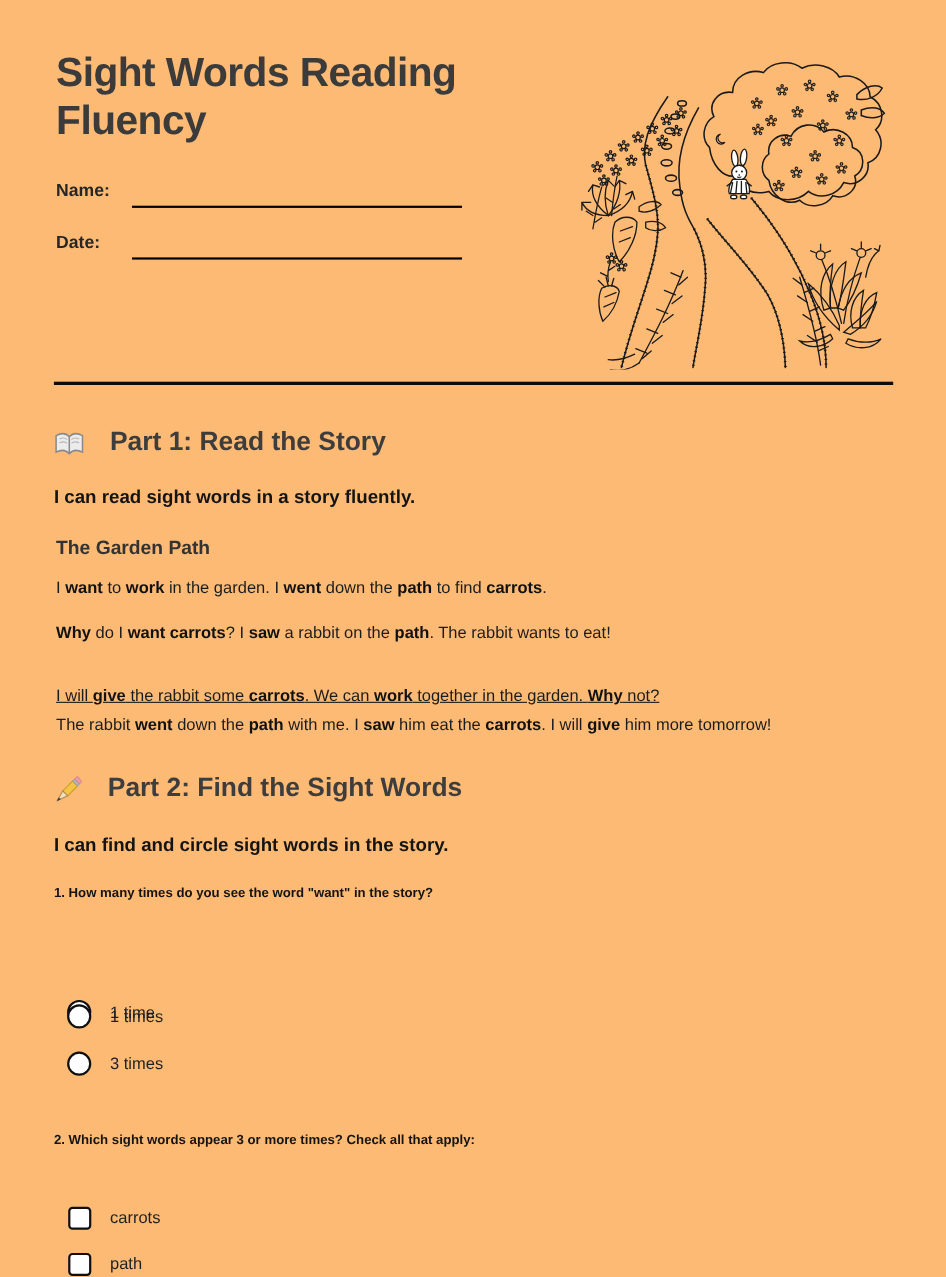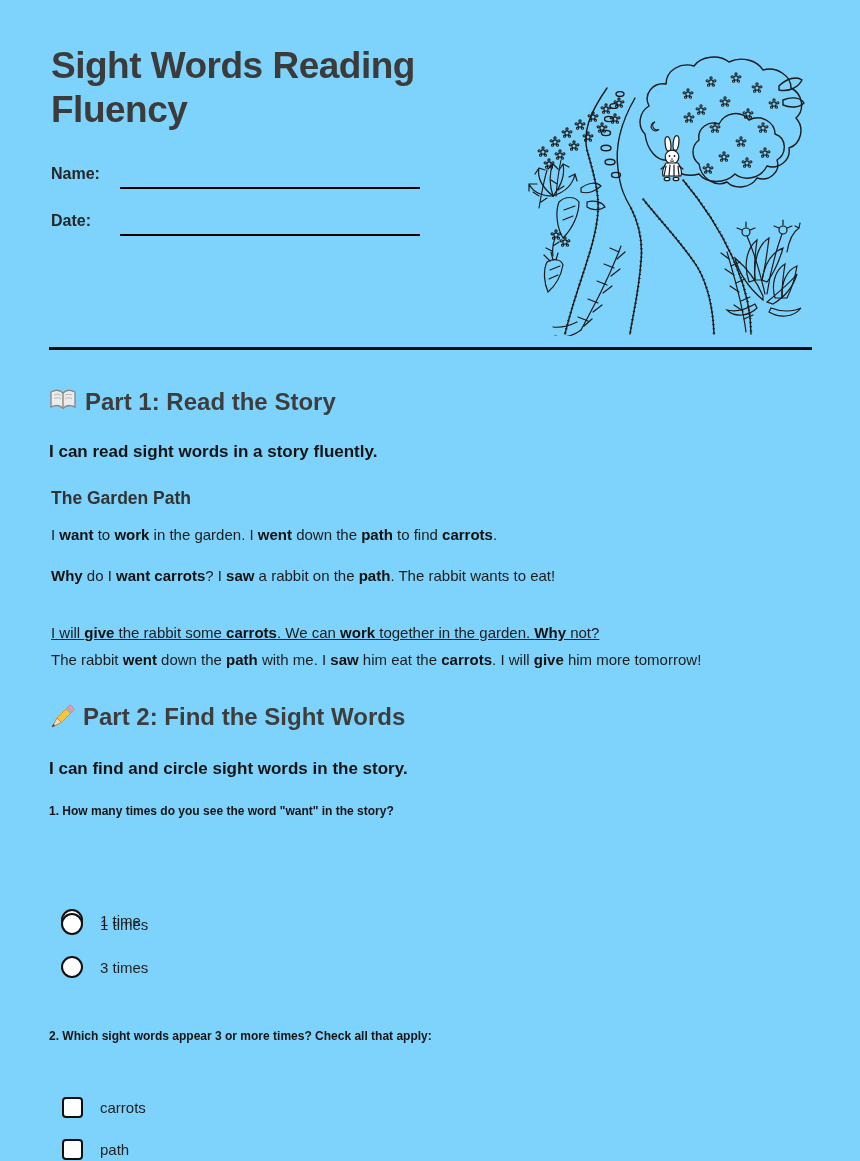--- a/index.html
+++ b/index.html
@@ -1,39 +1,39 @@
 <!DOCTYPE html>
 <html><head>
 <meta charset="utf-8">
 <style>
   html,body{margin:0;padding:0;background:#ffffff;}
   .page{
     position:relative;
     width:860px;height:1161px;
-    background:#7dd3fc;
+    background:#fdba74;
     font-family:"Liberation Sans",sans-serif;
     overflow:hidden;
   }
   .abs{position:absolute;}
   .title{
     left:51px;top:44px;width:480px;
     font-size:37px;line-height:44px;font-weight:bold;
     color:#3b3b3b;letter-spacing:-0.5px;
   }
   .field-label{
     font-size:16px;font-weight:bold;color:#262626;
   }
   .write-line{
     height:2px;background:#000;width:300px;
   }
   .divider{
     left:49px;top:347px;width:763px;height:3px;background:#0d0d0d;
   }
   .part-heading{
-    display:flex;align-items:flex-start;gap:8px;
+    display:flex;align-items:flex-end;gap:23px;
     font-size:24px;font-weight:bold;color:#3d3d3d;
   }
   .objective{font-size:17px;font-weight:bold;color:#141414;}
   .story-title{font-size:17.5px;font-weight:bold;color:#333;}
   .story-p{font-size:15px;color:#1c1c1c;width:760px;}
   .story-p b{color:#111;}
   .question{font-size:12px;font-weight:bold;color:#141414;}
   .opt-row{
     display:flex;align-items:center;gap:17px;height:24px;
   }

